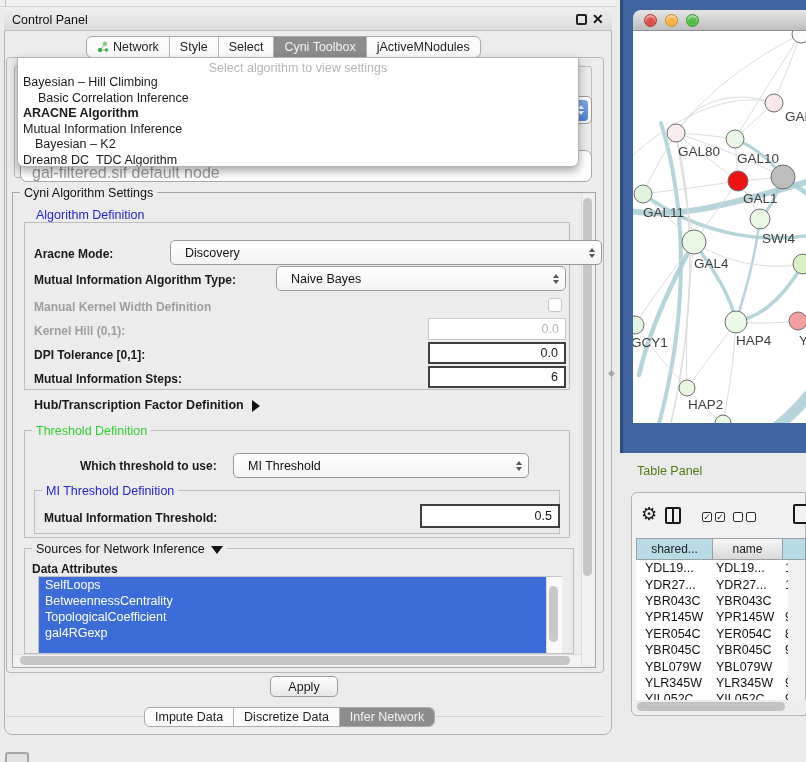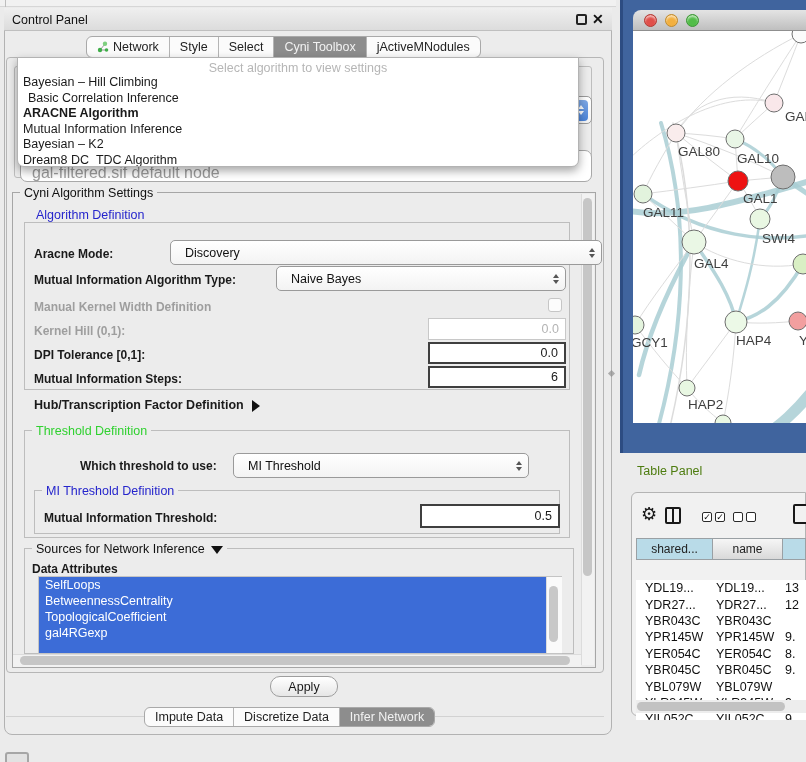--- a/index.html
+++ b/index.html
@@ -45,41 +45,41 @@
   .lbl.dis{color:#9e9e9e;}
 
   .thumb{background:#c6c6c6;border-radius:5px;}
   .track{background:#f2f2f2;}
 
   
   .attr-list{left:38px;top:576px;width:524px;height:78px;background:#fff;border:1px solid #c4c4c4;overflow:hidden;}
   .attr-item{width:508px;height:16px;line-height:16px;background:#3c6cd7;color:#fff;
              padding-left:6px;font-size:12.5px;white-space:nowrap;}
 
-  .btn{background:linear-gradient(#ffffff,#e6e6e6);border:1px solid #9e9e9e;border-radius:10px;
+  .btn{background:linear-gradient(#ffffff,#e6e6e6);border:1px solid #9e9e9e;border-radius:5px;
        display:flex;align-items:center;justify-content:center;font-size:12.5px;}
 
   
   .desktop-blue{left:620px;top:0;width:186px;height:453px;}
   .net-titlebar{left:633px;top:10px;width:173px;height:21px;border-radius:8px 0 0 0;
                 background:linear-gradient(#e4e4e4,#bfbfbf);border-bottom:1px solid #8f8f8f;
                 display:flex;align-items:center;gap:8px;padding-left:11px;}
   .light{width:13px;height:13px;border-radius:50%;box-shadow:inset 0 2px 2px rgba(255,255,255,.6);}
   .net-canvas{left:633px;top:31px;width:173px;height:392px;background:#fff;overflow:hidden;}
 
   
   .tp-window{left:631px;top:492px;width:175px;height:224px;background:#f1f1f1;
              border:1px solid #b4b4b4;border-radius:6px 0 0 6px;}
   .thead{left:636px;top:538px;width:170px;height:22px;display:flex;}
   .th{display:flex;align-items:center;justify-content:center;font-size:12px;color:#222;
       border:1px solid #9aa0a4;border-right:none;}
   .th:last-child{border-right:1px solid #9aa0a4;}
   .th.blue{background:#b9dbe8;}
   .th.gray{background:linear-gradient(#f6f6f6,#d9d9d9);}
-  .trows{left:636px;top:560px;width:170px;height:140px;background:#fff;overflow:hidden;margin-top:20px;}
+  .trows{left:636px;top:560px;width:152px;height:140px;background:#fff;overflow:hidden;}
   .trow{display:flex;height:16.4px;align-items:center;font-size:12.5px;color:#111;}
   .tc1{width:76px;padding-left:9px;white-space:nowrap;overflow:hidden;}
   .tc2{width:70px;padding-left:4px;white-space:nowrap;overflow:hidden;}
   .tc3{flex:1;padding-left:3px;white-space:nowrap;overflow:hidden;}
 
   .mini-check{width:10px;height:10px;border:1.5px solid #2a2a2a;border-radius:2px;font-size:9px;
               line-height:8px;text-align:center;color:#111;background:#fff;display:inline-block;}
   .tri-r{display:inline-block;width:0;height:0;border-top:6px solid transparent;border-bottom:6px solid transparent;
          border-left:8px solid #111;margin-left:8px;vertical-align:middle;}
   .tri-d{display:inline-block;width:0;height:0;border-left:6px solid transparent;border-right:6px solid transparent;
@@ -137,24 +137,24 @@
       <i style="width:0;height:0;border-left:3px solid transparent;border-right:3px solid transparent;border-top:4px solid #fff;"></i>
     </span>
   </div>
   <div class="abs" style="left:20px;top:150px;width:572px;height:32px;background:#fff;border:1px solid #a8a8a8;border-radius:7px;"></div>
   <div class="abs" style="left:32px;top:164px;font-size:16px;color:#9c9c9c;">gal-filtered.sif default node</div>
 
   <div class="abs" style="left:17px;top:57px;width:562px;height:110px;background:#fff;border:1px solid #b3b3b3;
               border-radius:0 0 7px 7px;box-shadow:0 4px 10px rgba(0,0,0,0.35);z-index:30;overflow:hidden;">
     <div style="text-align:center;color:#b6b6b6;font-size:12.5px;padding-top:3px;height:17px;">Select algorithm to view settings</div>
     <div style="padding-left:5px;height:15.5px;line-height:15px;font-size:12.5px;">Bayesian – Hill Climbing</div>
-    <div style="padding-left:10px;height:15.5px;line-height:15px;font-size:12.5px;">Basic Correlation Inference</div>
+    <div style="padding-left:20px;height:15.5px;line-height:15px;font-size:12.5px;">Basic Correlation Inference</div>
     <div style="padding-left:5px;height:15.5px;line-height:15px;font-size:12.5px;font-weight:bold;">ARACNE Algorithm</div>
     <div style="padding-left:5px;height:15.5px;line-height:15px;font-size:12.5px;">Mutual Information Inference</div>
-    <div style="padding-left:5px;height:15.5px;line-height:15px;font-size:12.5px;">Bayesian – K2</div>
+    <div style="padding-left:17px;height:15.5px;line-height:15px;font-size:12.5px;">Bayesian – K2</div>
     <div style="padding-left:5px;height:15.5px;line-height:15px;font-size:12.5px;">Dream8 DC_TDC Algorithm</div>
   </div>
 
   <div class="abs grp" style="left:12px;top:192px;width:584px;height:476px;border-color:#a6a6a6;"></div>
   <div class="abs grp-title" style="left:20px;top:186px;color:#111;">Cyni Algorithm Settings</div>
 
   <div class="abs track" style="left:581px;top:194px;width:13px;height:471px;border-left:1px solid #dcdcdc;"></div>
   <div class="abs thumb" style="left:583px;top:198px;width:9px;height:378px;"></div>
   <div class="abs track" style="left:13px;top:654px;width:568px;height:13px;border-top:1px solid #dcdcdc;"></div>
   <div class="abs thumb" style="left:20px;top:656px;width:550px;height:9px;"></div>

